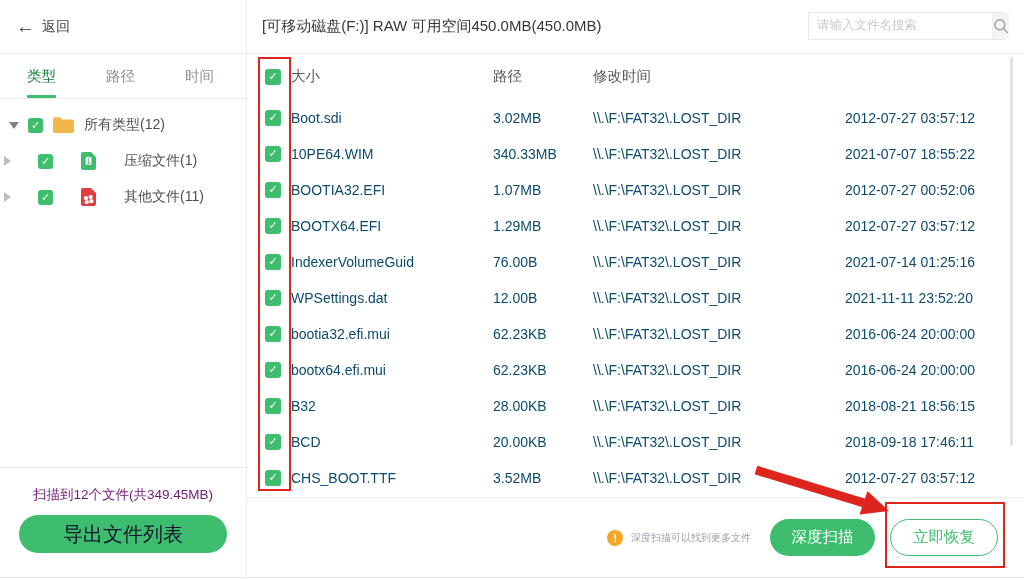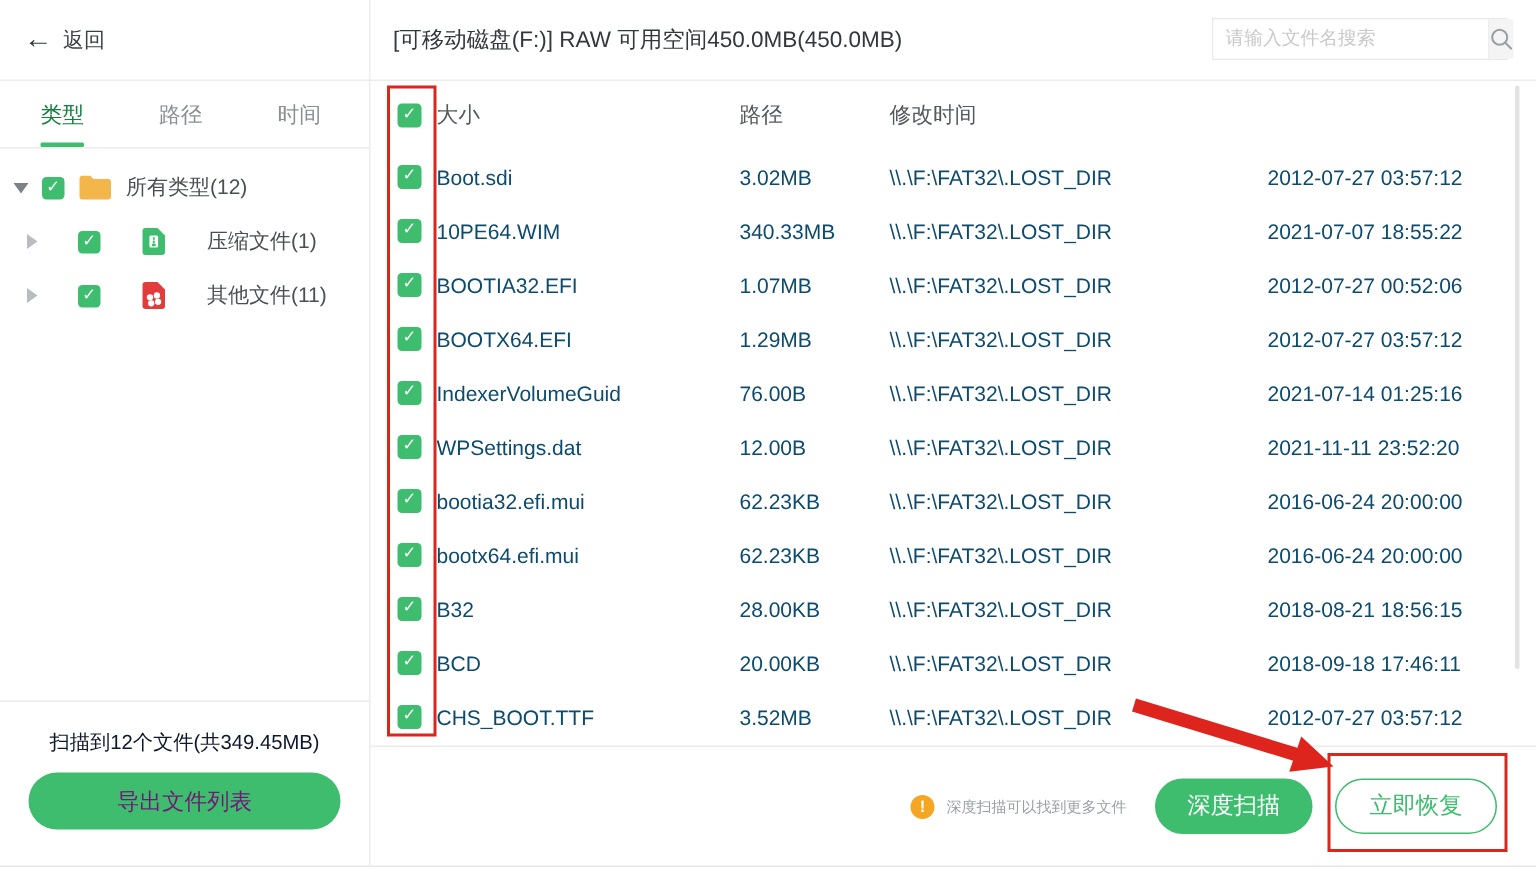--- a/index.html
+++ b/index.html
@@ -18,32 +18,32 @@
   .back-arrow { font-size:19px; line-height:1; color:#2f3438; font-weight:bold; }
 
   .tabs { height:45px; border-bottom:1px solid #ececec; display:flex; align-items:stretch; padding-left:27px; }
   .tab { width:30px; margin-right:50px; font-size:14.5px; color:#8a8f94; display:flex; align-items:center; justify-content:center; position:relative; cursor:pointer; white-space:nowrap; }
   .tab.active { color:#15803d; }
   .tab.active::after { content:""; position:absolute; left:0; right:0; bottom:0; height:3px; background:var(--green); border-radius:1px; }
 
   .tree { flex:1; padding-top:8px; }
   .tree-row { height:36px; display:flex; align-items:center; gap:9px; cursor:pointer; }
   .tree-row.lvl0 { padding-left:9px; }
-  .tree-row.lvl1 { padding-left:18px;gap:27px; }
+  .tree-row.lvl1 { padding-left:4px;gap:27px; }
   .caret-down { width:0; height:0; border-left:5px solid transparent; border-right:5px solid transparent; border-top:7px solid #7d8287; }
   .caret-right { width:0; height:0; border-top:5px solid transparent; border-bottom:5px solid transparent; border-left:7px solid #b9bdc1; }
   .tree-label { font-size:14px; color:#4a4f54; }
 
   .cb { width:16px; height:16px; background:var(--green); border-radius:3px; display:inline-flex; align-items:center; justify-content:center; flex:none; cursor:pointer; }
   .cb::after { content:"✓"; color:#fff; font-size:11px; font-weight:bold; line-height:1; }
   .cb.small { width:15px; height:15px; }
 
   .left-footer { height:111px; border-top:1px solid #ececec; text-align:center; }
-  .scan-summary { margin-top:18px; font-size:13.5px; color:#0f172a; }
-  .export-btn { margin-top:11px; width:208px; height:38px; border:none; border-radius:19px; background:var(--green); color:#701a75; font-size:15px; cursor:pointer; font-family:inherit; }
+  .scan-summary { margin-top:18px; font-size:13.5px; color:#701a75; }
+  .export-btn { margin-top:11px; width:208px; height:38px; border:none; border-radius:19px; background:var(--green); color:#0f172a; font-size:20px; cursor:pointer; font-family:inherit; }
 
   
   .right-panel { flex:1; display:flex; flex-direction:column; position:relative; }
   .title-bar { height:54px; border-bottom:1px solid #ececec; display:flex; align-items:center; padding-left:15px; }
   .drive-title { font-size:15px; color:#33383d; }
   .search-box { margin-left:auto; margin-right:19px; width:197px; height:28px; border:1px solid #e9e9e9; display:flex; align-items:stretch; }
   .search-input { flex:1; border:none; outline:none; padding:0 8px; font-size:12.5px; color:#555; font-family:Liberation Mono, monospace; }
   .search-input::placeholder { color:#c9c9c9; }
   .search-btn { width:43px; background:#f4f4f4; display:flex; align-items:center; justify-content:center; cursor:pointer; border-left:1px solid #eee; }
 

